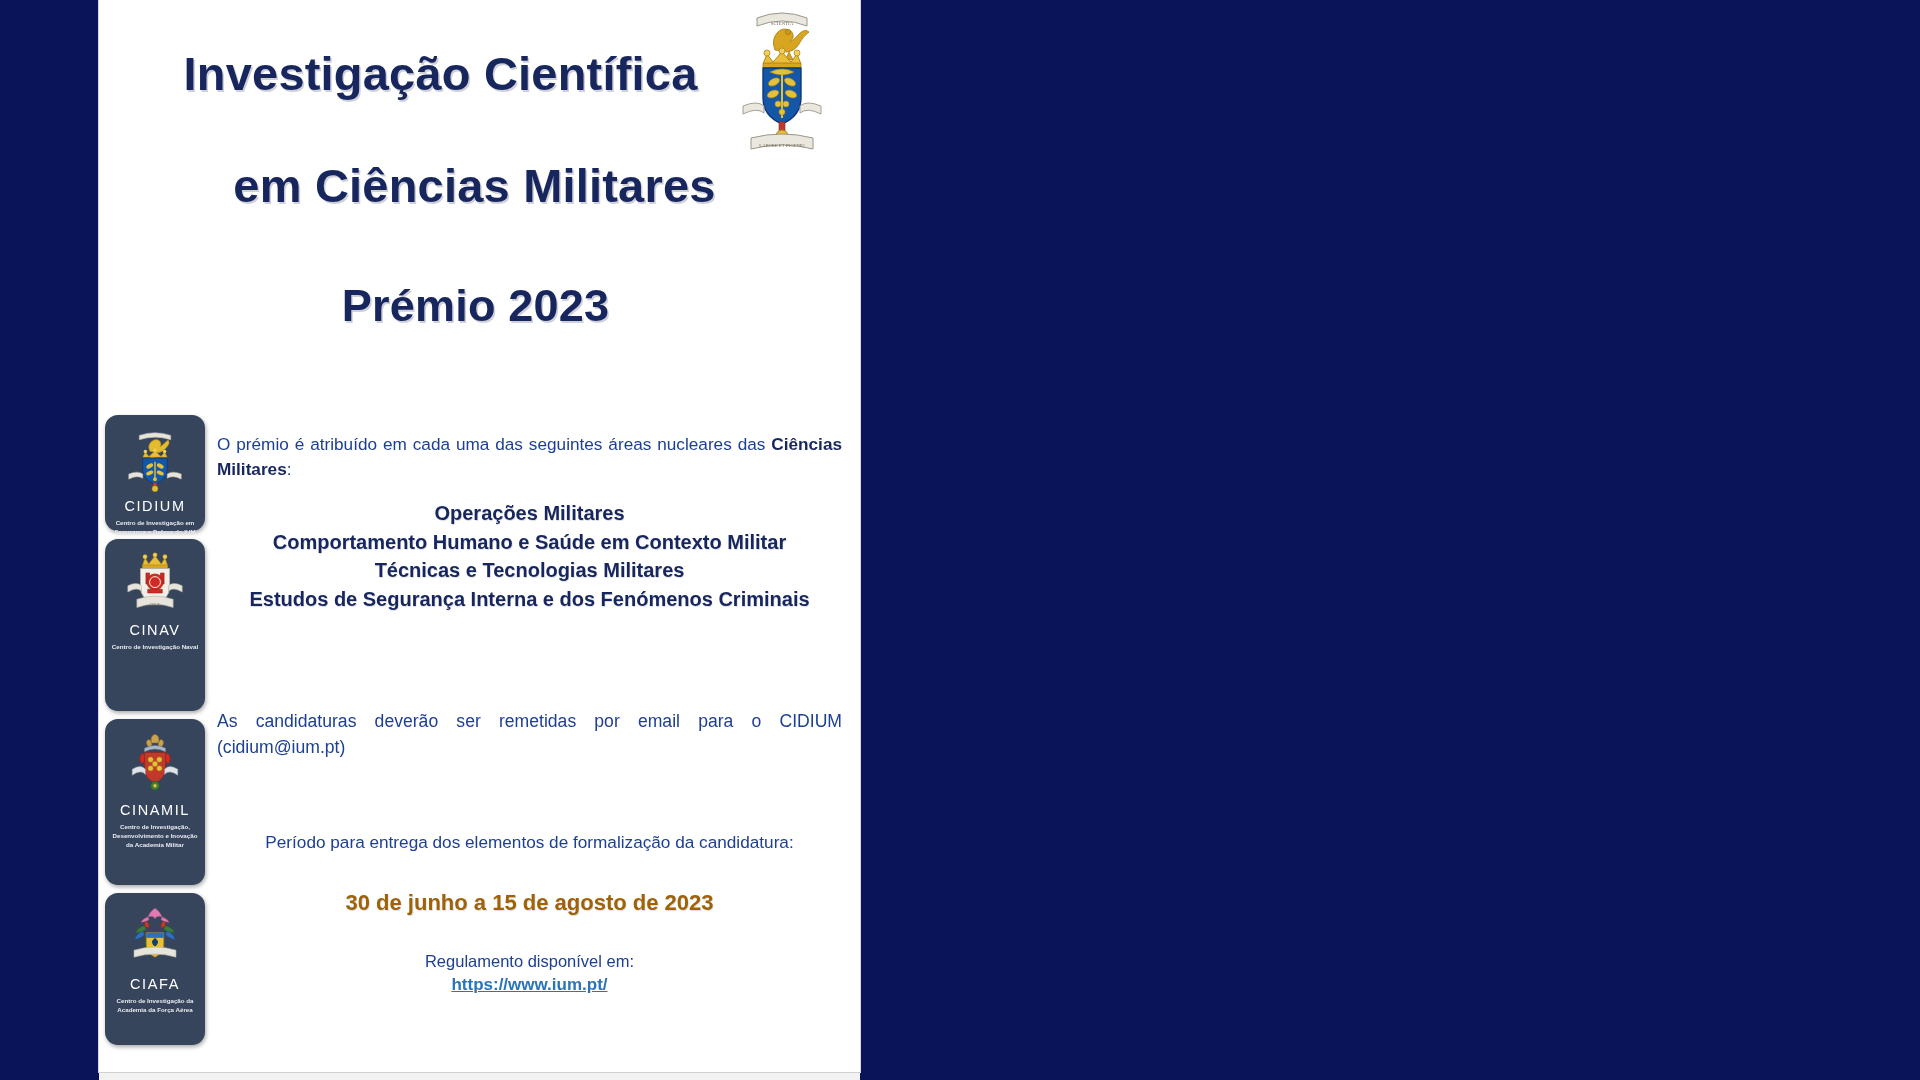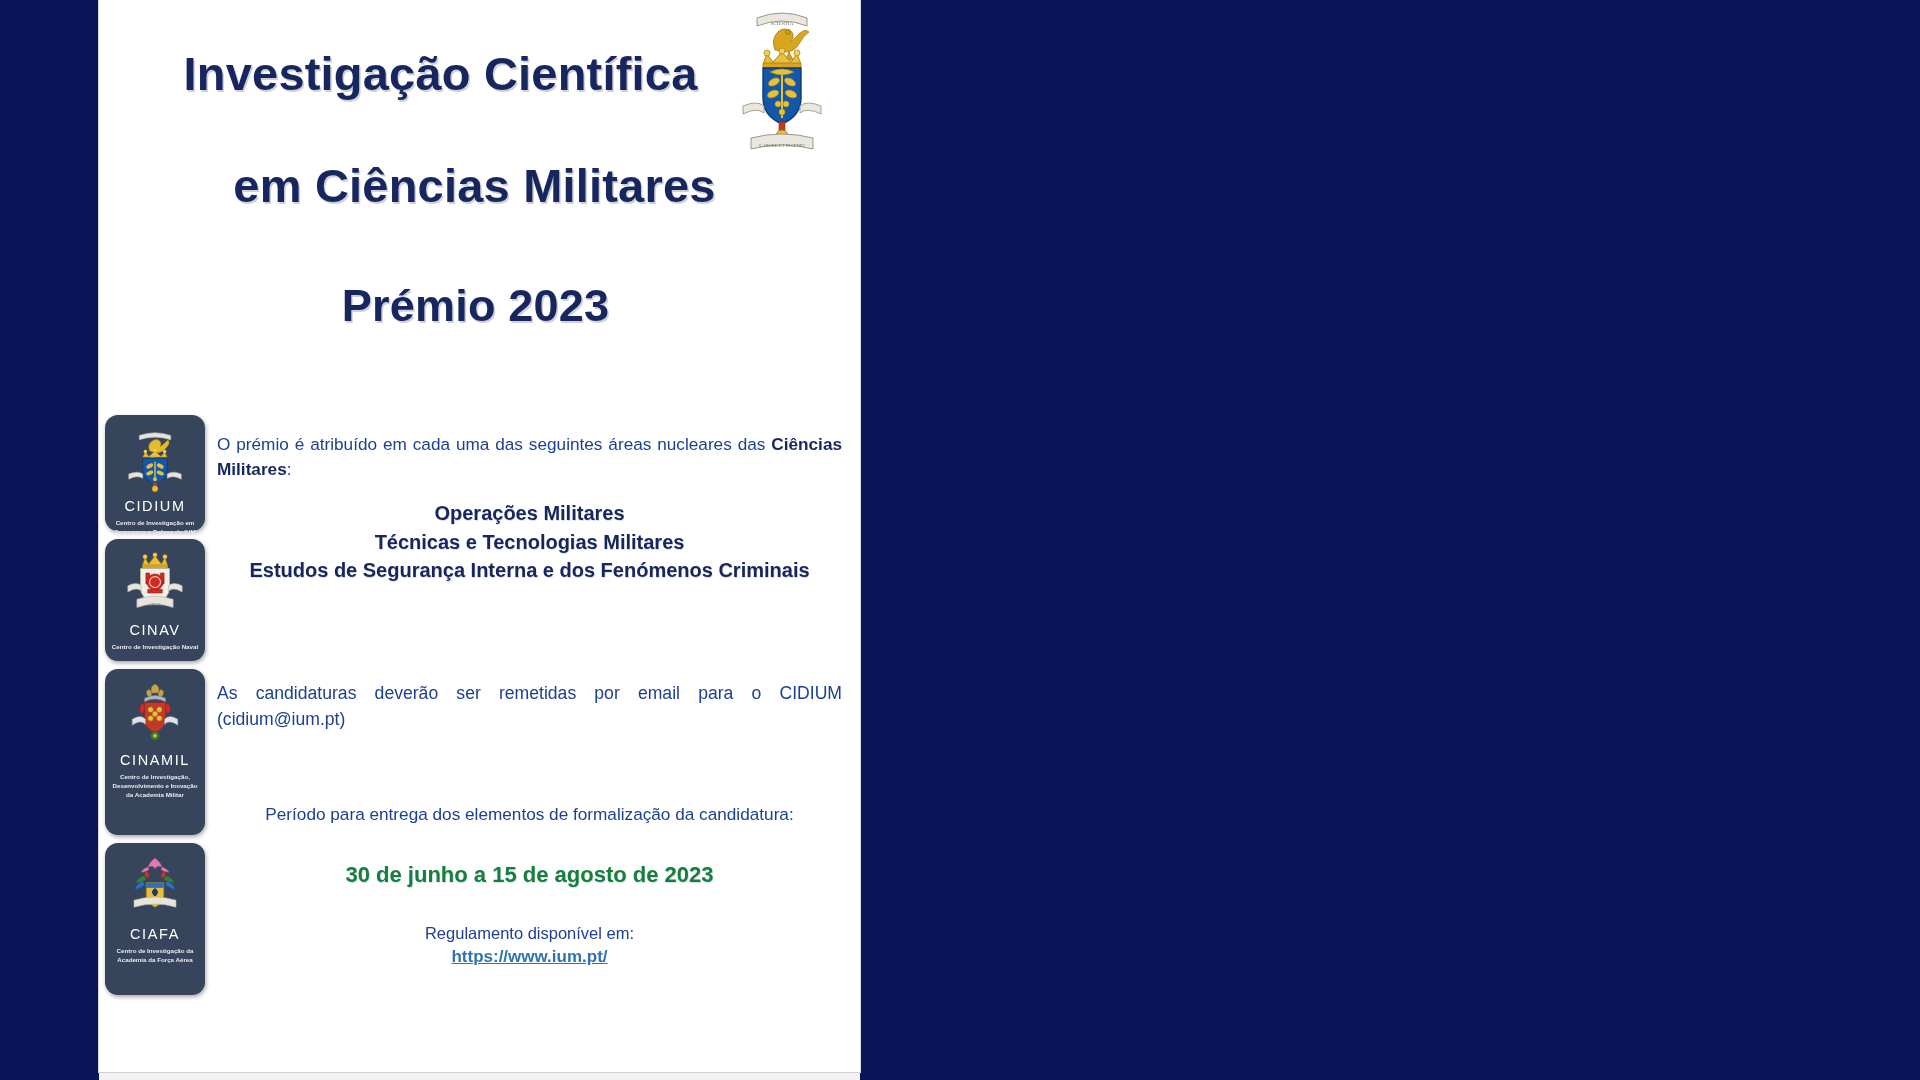--- a/index.html
+++ b/index.html
@@ -87,21 +87,21 @@
     background: #36455c;
     border-radius: 13px;
     box-shadow: 1px 2px 4px rgba(0,0,0,0.35);
     margin-bottom: 8px;
     padding: 7px 3px 9px 3px;
     box-sizing: border-box;
     text-align: center;
     color: #ffffff;
   }
   .logo-card.c1 { height: 116px; }
-  .logo-card.c2 { height: 122px; }
+  .logo-card.c2 { height: 172px; }
   .logo-card.c3 { height: 166px; }
   .logo-card.c4 { height: 152px; }
 
   .logo-emblem {
     height: 74px;
     display: flex;
     align-items: center;
     justify-content: center;
   }
   .logo-emblem svg { display: block; }
@@ -165,21 +165,21 @@
     line-height: 25px;
     color: #1d3f94;
     text-align: center;
   }
 
   .dates {
     margin-top: 35px;
     text-align: center;
     font-size: 22px;
     font-weight: bold;
-    color: #15803d;
+    color: #a16207;
     text-shadow: 0.8px 0.8px 0 rgba(180,190,210,0.5);
   }
 
   .reg-label {
     margin-top: 34px;
     text-align: center;
     font-size: 16.5px;
     color: #1d3f94;
     line-height: 23px;
   }
@@ -376,20 +376,21 @@
       </div>
 
     </div>
 
     <div class="body-col">
 
       <p class="para-intro"><span>O prémio é atribuído em cada uma das seguintes áreas nucleares das </span><b>Ciências Militares</b><span>:</span></p>
 
       <div class="areas">
         <div class="area-line">Operações Militares</div>
+        <div class="area-line">Comportamento Humano e Saúde em Contexto Militar</div>
         <div class="area-line">Técnicas e Tecnologias Militares</div>
         <div class="area-line">Estudos de Segurança Interna e dos Fenómenos Criminais</div>
       </div>
 
       <p class="para-email">As candidaturas deverão ser remetidas por email para o CIDIUM (cidium@ium.pt)</p>
 
       <p class="para-period">Período para entrega dos elementos de formalização da candidatura:</p>
 
       <div class="dates">30 de junho a 15 de agosto de 2023</div>
 

